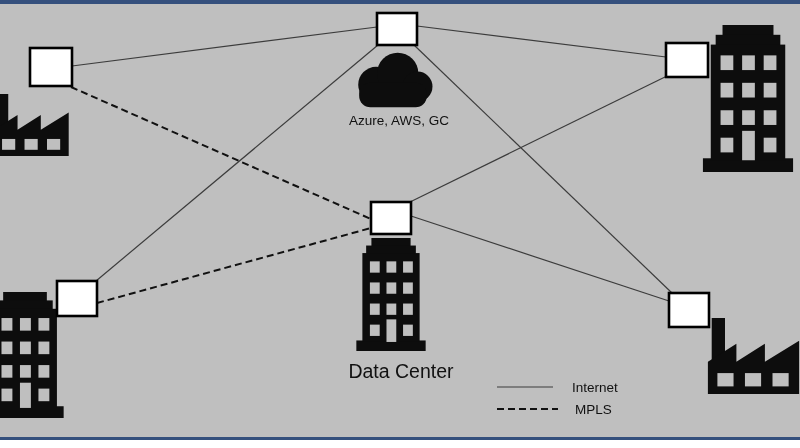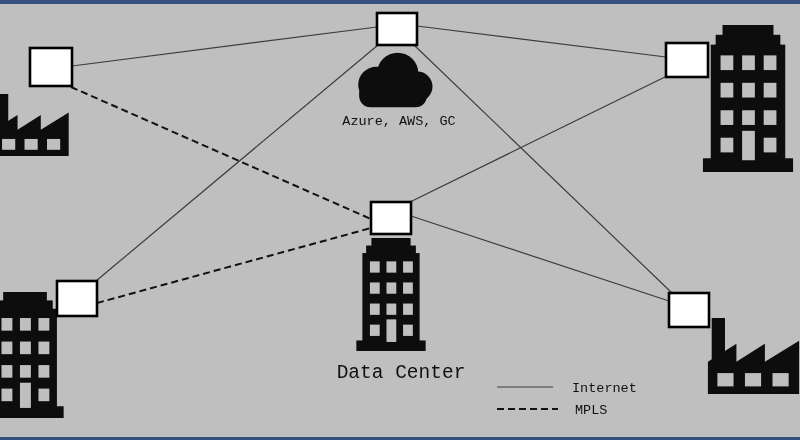--- a/index.html
+++ b/index.html
@@ -1,21 +1,21 @@
 <!DOCTYPE html>
 <html><head>
 <meta charset="utf-8">
 <style>
   html,body{margin:0;padding:0;background:#ffffff;}
   .canvas{
     position:relative;
     width:800px;height:448px;
     background:#bfbfbf;
     overflow:hidden;
-    font-family:Liberation Mono, monospace;
+    font-family:Liberation Sans, sans-serif;
   }
   .border-top{
     position:absolute;left:0;top:0;width:800px;height:4px;
     background:#35507d;
   }
   .border-bottom{
     position:absolute;left:0;top:437px;width:800px;height:3px;
     background:#35507d;
   }
   .bottom-white{

